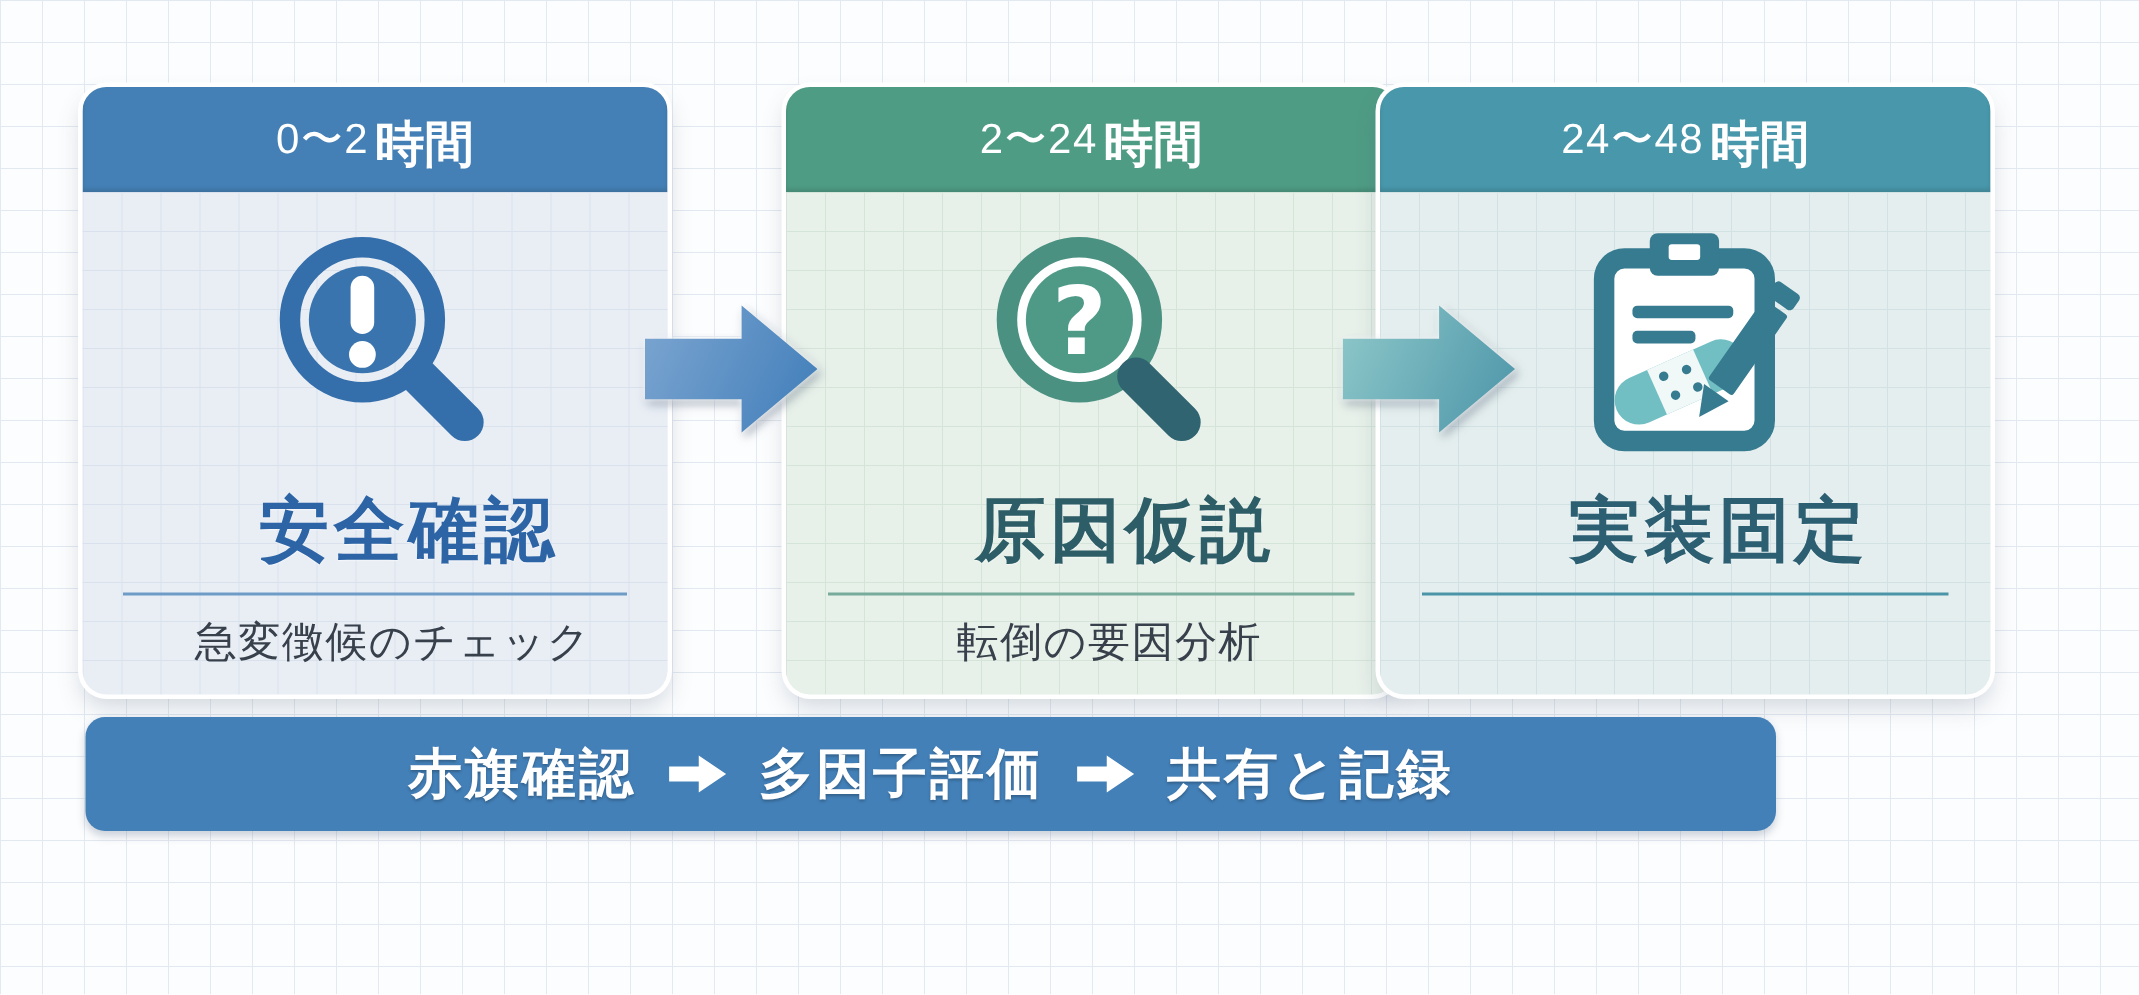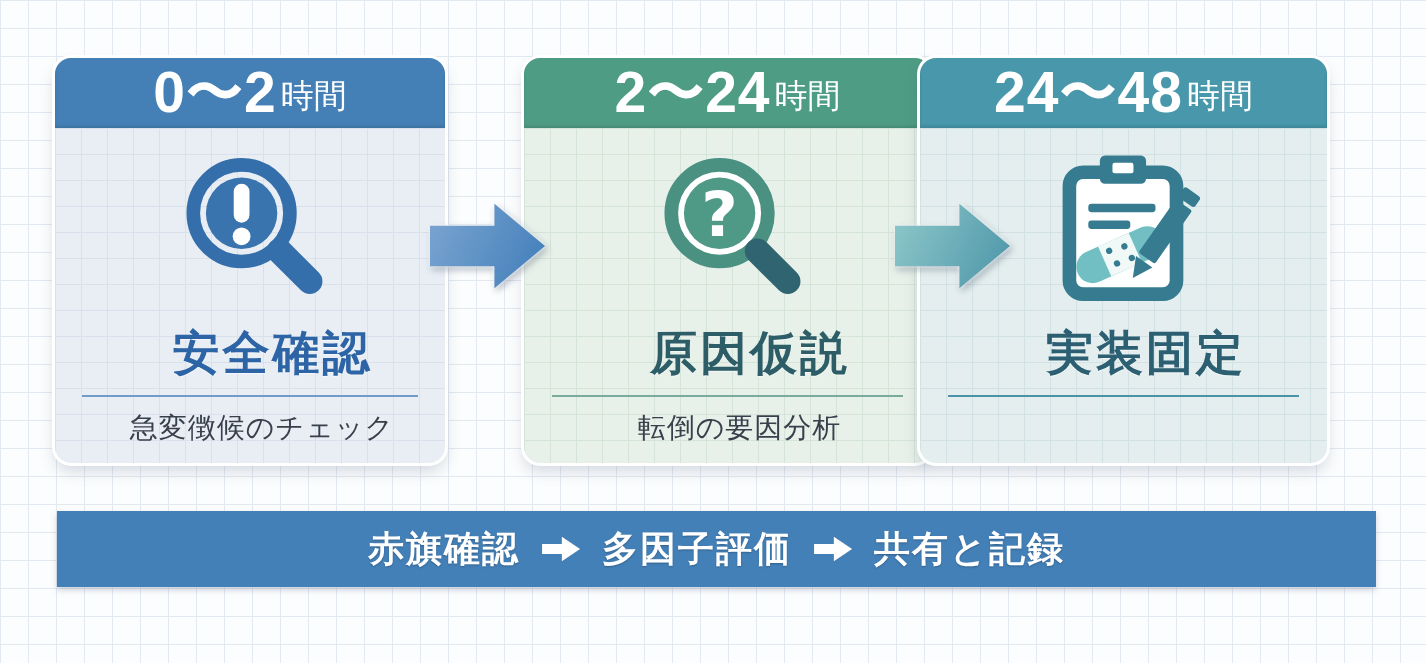--- a/index.html
+++ b/index.html
@@ -35,22 +35,22 @@
   #card-0{left:55px;width:390px;}
   #card-1{left:524px;width:407px;}
   #card-2{left:920px;width:407px;}
   .card-header{
     height:70px;flex:0 0 70px;
     background:var(--header-bg,#4480b5);
     display:flex;align-items:center;justify-content:center;
     gap:4px;color:#ffffff;
     box-shadow:inset 0 -2px 3px rgba(0,0,0,.12);
   }
-  .time-range{font-size:57px;font-weight:bold;letter-spacing:1px;}
-  .time-unit{font-size:33px;font-weight:normal;padding-top:6px;}
+  .time-range{font-size:28px;font-weight:normal;letter-spacing:1px;}
+  .time-unit{font-size:33px;font-weight:bold;padding-top:6px;}
   .icon-wrap{
     margin-top:16px;height:172px;display:flex;align-items:center;justify-content:center;
   }
   .card-title{
     margin-top:6px;
     font-size:47px;font-weight:bold;letter-spacing:3px;
     color:var(--title,#2c64a5);
     text-shadow:0 1px 1px rgba(255,255,255,.6);
     margin-left:45px;
   }
@@ -66,24 +66,25 @@
     filter:drop-shadow(0 0 2px #ffffff) drop-shadow(2px 3px 3px rgba(50,70,95,.35));
   }
   #arrow-0{left:430px;}
   #arrow-1{left:895px;}
   .arrow-shape{
     width:100%;height:100%;
     clip-path:polygon(0 28%,56% 28%,56% 4%,100% 50%,56% 96%,56% 72%,0 72%);
     background:#4b86bd;
   }
   .banner{
-    position:absolute;left:57px;top:511px;width:1319px;height:76px;
+    position:absolute;left:57px;top:478px;width:1127px;height:76px;
     background:#4380b8;color:#ffffff;
     display:flex;align-items:center;justify-content:center;gap:22px;
     box-shadow:0 3px 6px rgba(60,80,110,.25);
+    border-radius:13px;
   }
   .banner-item{font-size:36px;font-weight:bold;letter-spacing:2px;text-shadow:0 1px 2px rgba(0,0,0,.25);}
   .banner-arrow{
     width:38px;height:28px;background:#ffffff;
     clip-path:polygon(0 32%,52% 32%,52% 6%,100% 50%,52% 94%,52% 68%,0 68%);
   }
   svg text{font-family:"DejaVu Sans","Liberation Sans",sans-serif;}
 </style>
 </head>
 <body>

